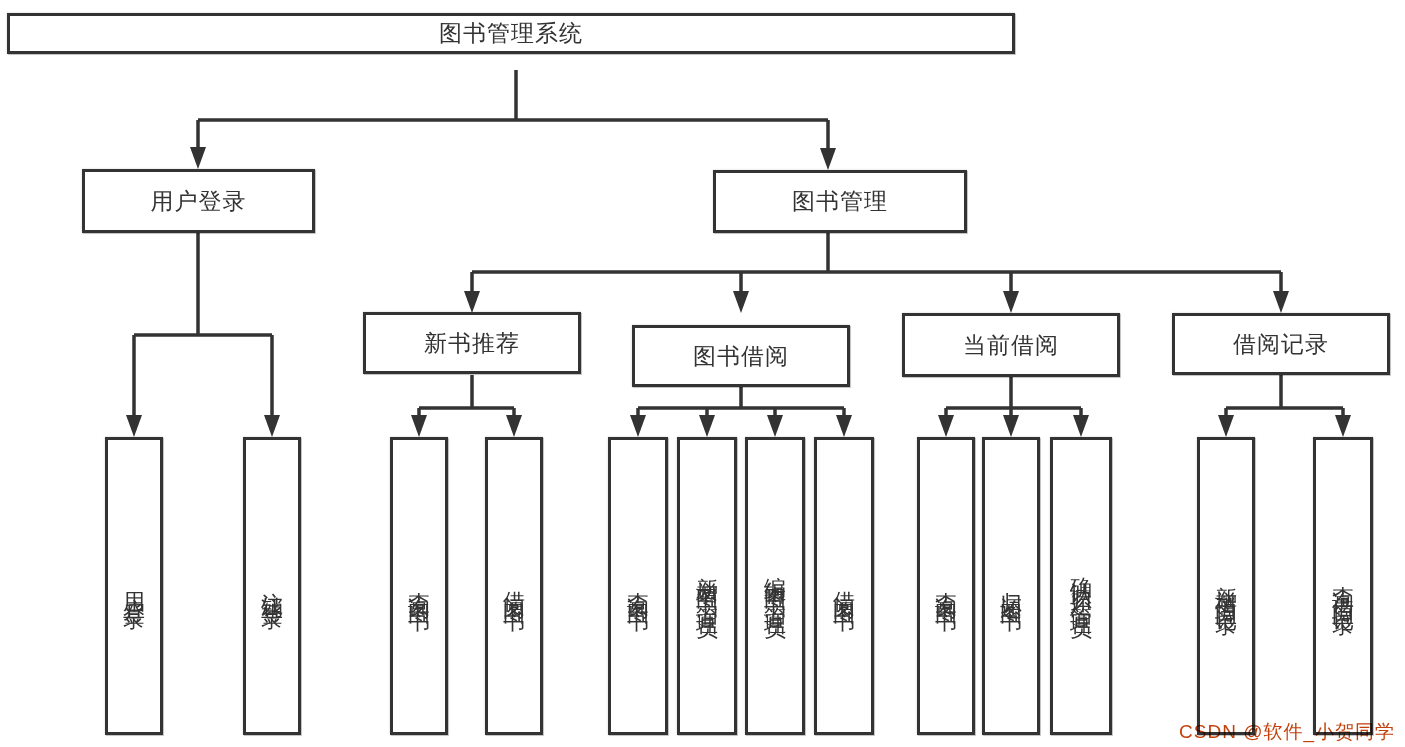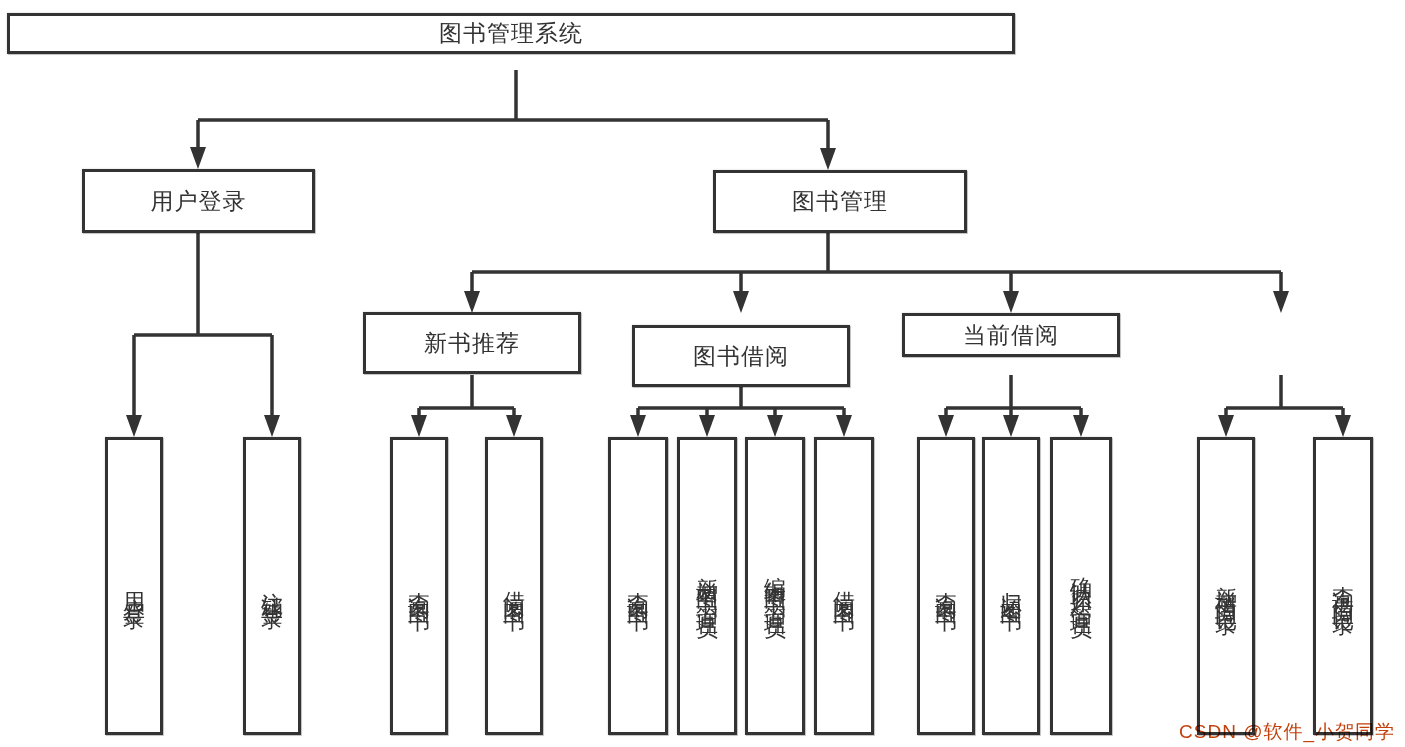--- a/index.html
+++ b/index.html
@@ -93,21 +93,22 @@
     <polygon class="arrowhead" points="1335,415 1351,415 1343,437"></polygon>
   </svg>
 
   <div class="node node-h" style="left:7px; top:13px; width:1008px; height:41px;">图书管理系统</div>
 
   <div class="node node-h" style="left:82px; top:169px; width:233px; height:64px;">用户登录</div>
   <div class="node node-h" style="left:713px; top:170px; width:254px; height:63px;">图书管理</div>
 
   <div class="node node-h" style="left:363px; top:312px; width:218px; height:62px;">新书推荐</div>
   <div class="node node-h" style="left:632px; top:313px; width:218px; height:62px;margin-top:12px;">图书借阅</div>
-  <div class="node node-h" style="left:902px; top:313px; width:218px; height:44px;font-family:Liberation Serif, serif;">当前借阅</div>
+  <div class="node node-h" style="left:902px; top:313px; width:218px; height:64px;font-family:Liberation Serif, serif;">当前借阅</div>
+  <div class="node node-h" style="left:1172px; top:313px; width:218px; height:62px;">借阅记录</div>
 
   <div class="node node-v" style="left:105px; top:437px; width:58px; height:298px;">
     <span class="vtext">用户登录</span>
   </div>
   <div class="node node-v" style="left:243px; top:437px; width:58px; height:298px;">
     <span class="vtext">注销登录</span>
   </div>
 
   <div class="node node-v" style="left:390px; top:437px; width:58px; height:298px;">
     <span class="vtext">查询图书</span>

